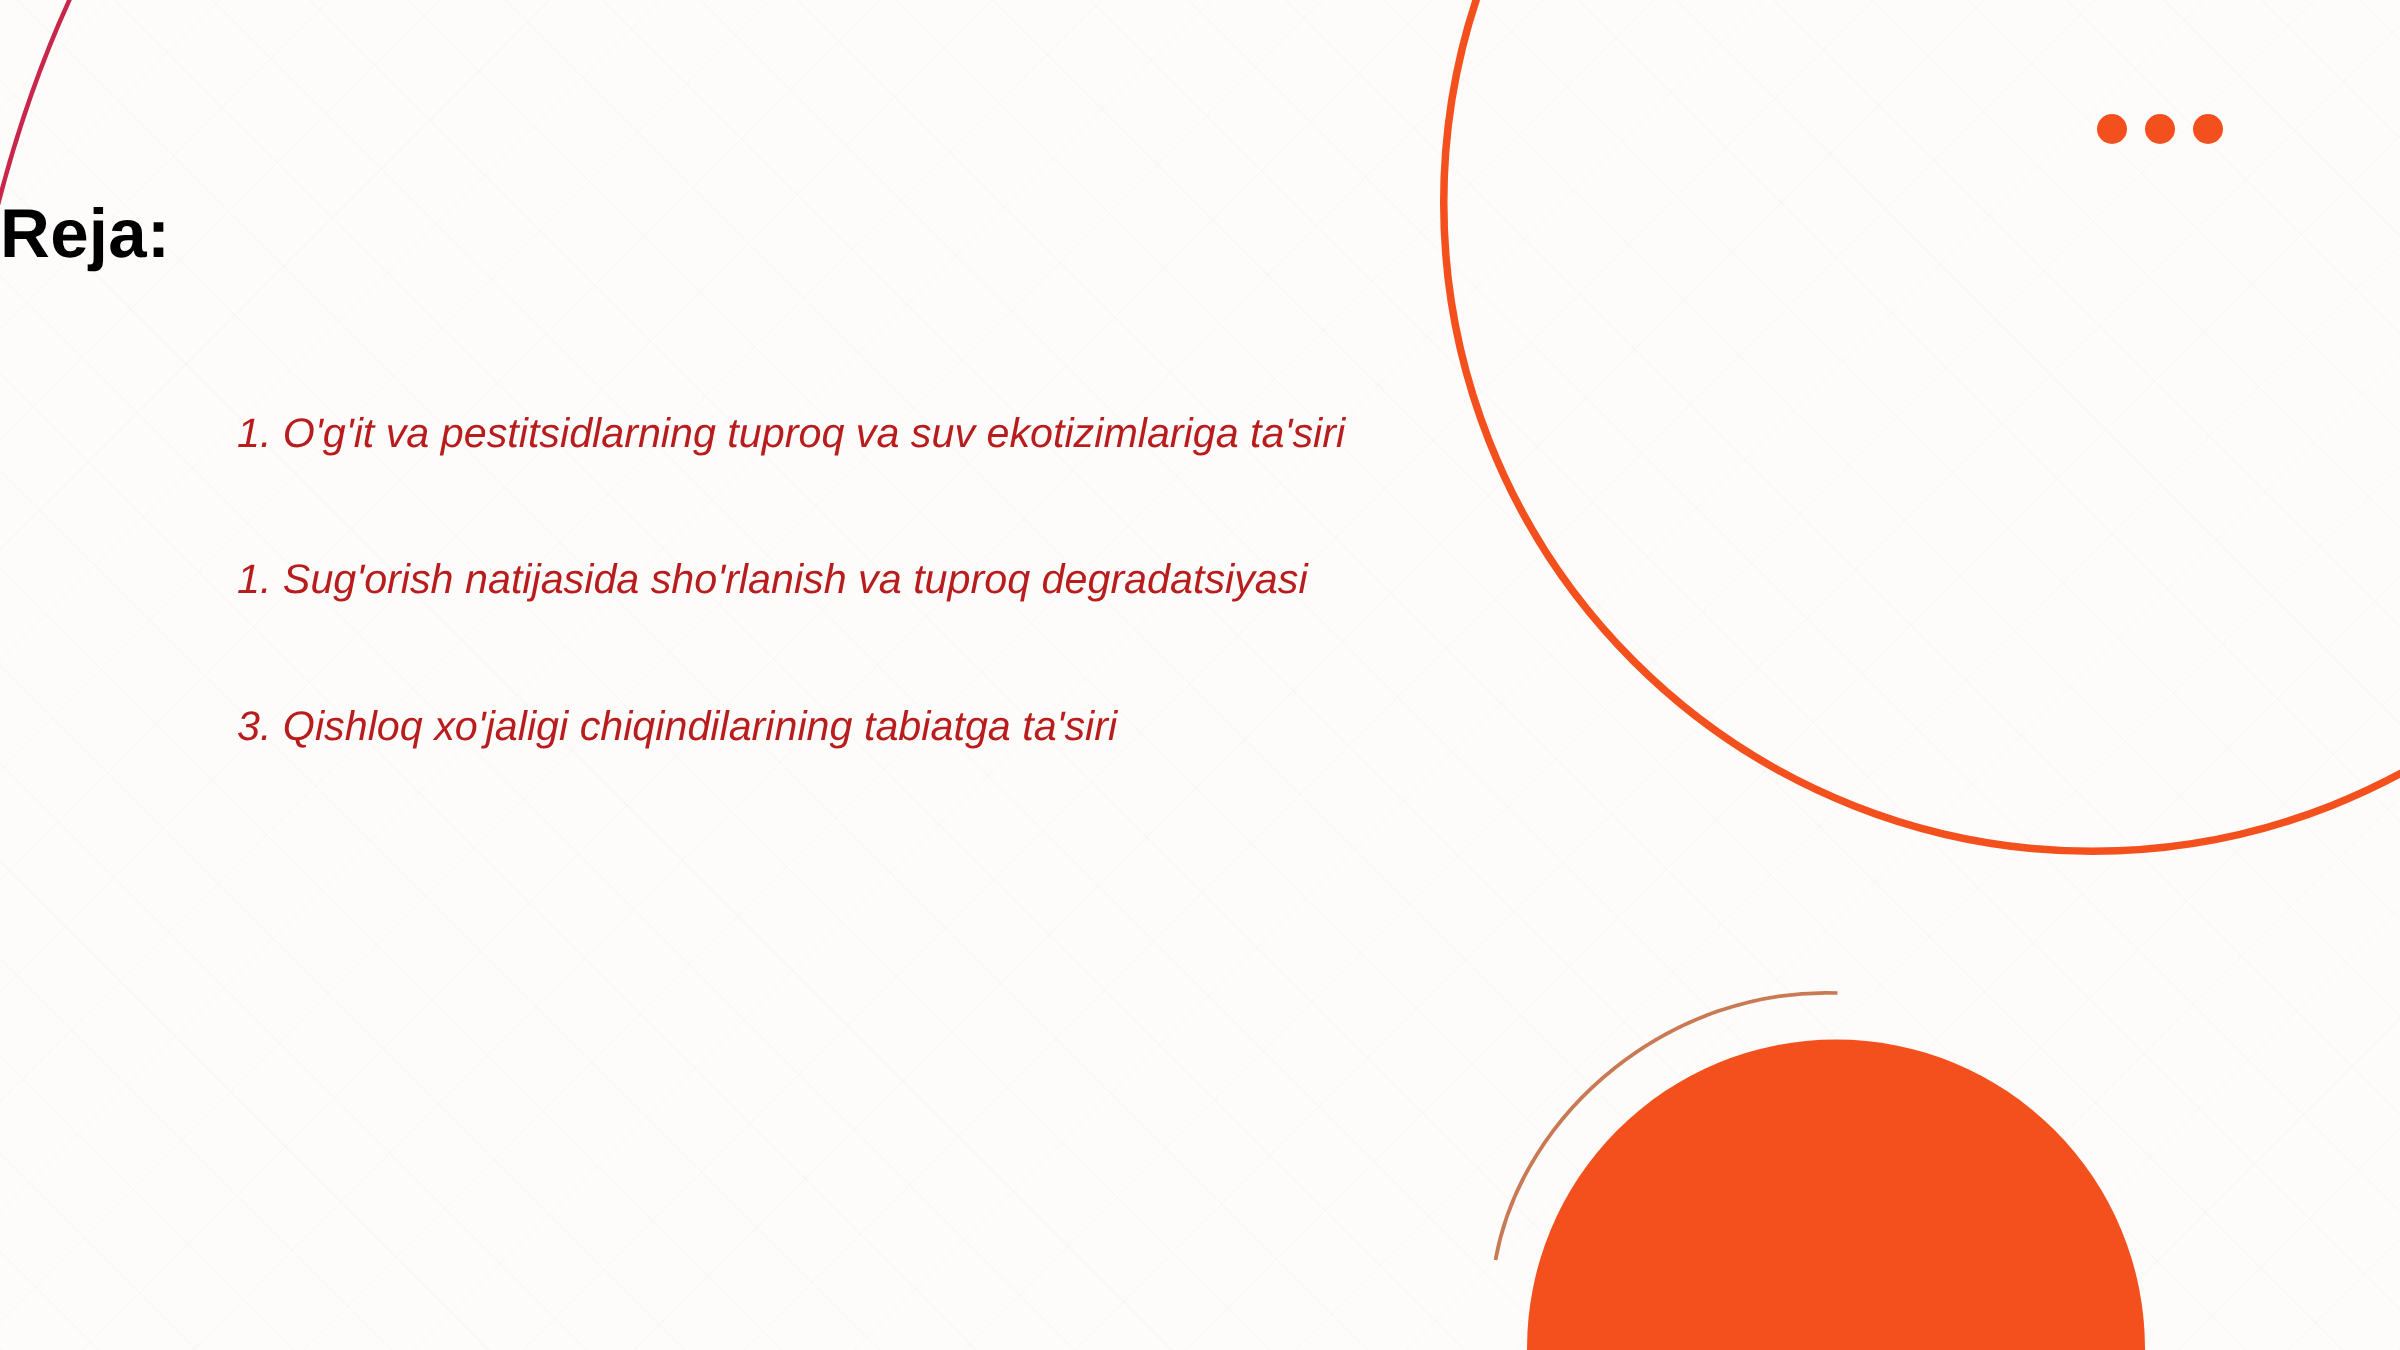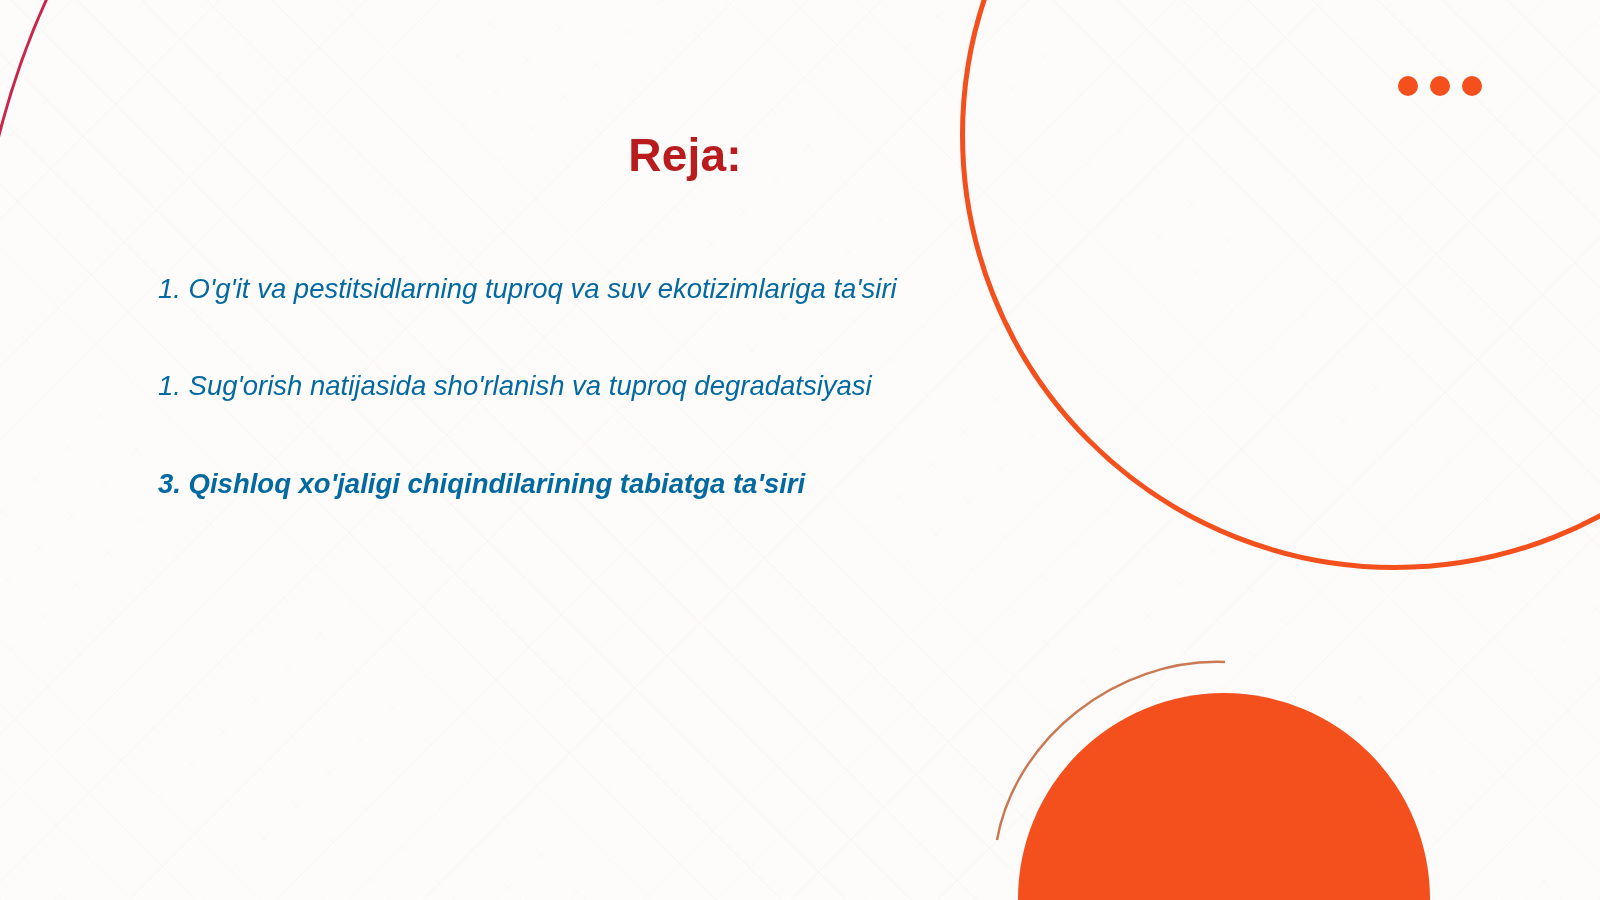--- a/index.html
+++ b/index.html
@@ -99,43 +99,42 @@
   
   .content {
     position: absolute;
     inset: 0;
   }
   .title {
     position: absolute;
     top: 128px;
     left: 0;
     width: 1370px;
-    text-align: center;
+    text-align: left;
     font-size: 46px;
     font-weight: bold;
-    color: #b91c1c;
+    color: #000000;
     letter-spacing: 0.2px;
   }
   .plan-list {
     position: absolute;
     top: 272px;
     left: 158px;
     width: 1100px;
   }
   .plan-item {
     font-size: 27.5px;
     font-style: italic;
-    color: #0369a1;
+    color: #b91c1c;
     line-height: 1.25;
     margin-bottom: 63px;
     white-space: nowrap;
   }
   .plan-item:last-child {
     margin-bottom: 4px;
-    font-weight: bold;
   }
 </style>
 </head>
 <body>
 
 <div class="slide">
 
   <div class="texture"></div>
 
   <svg class="deco left-arc" viewBox="0 0 300 1020" fill="none">

